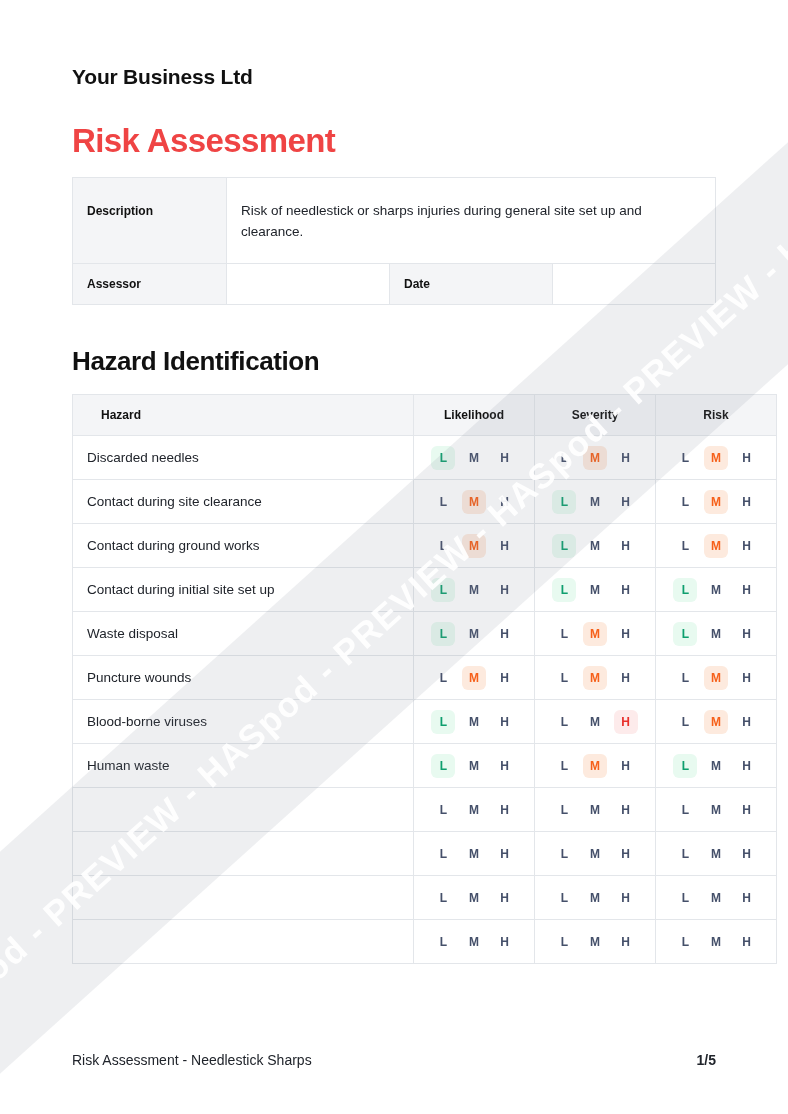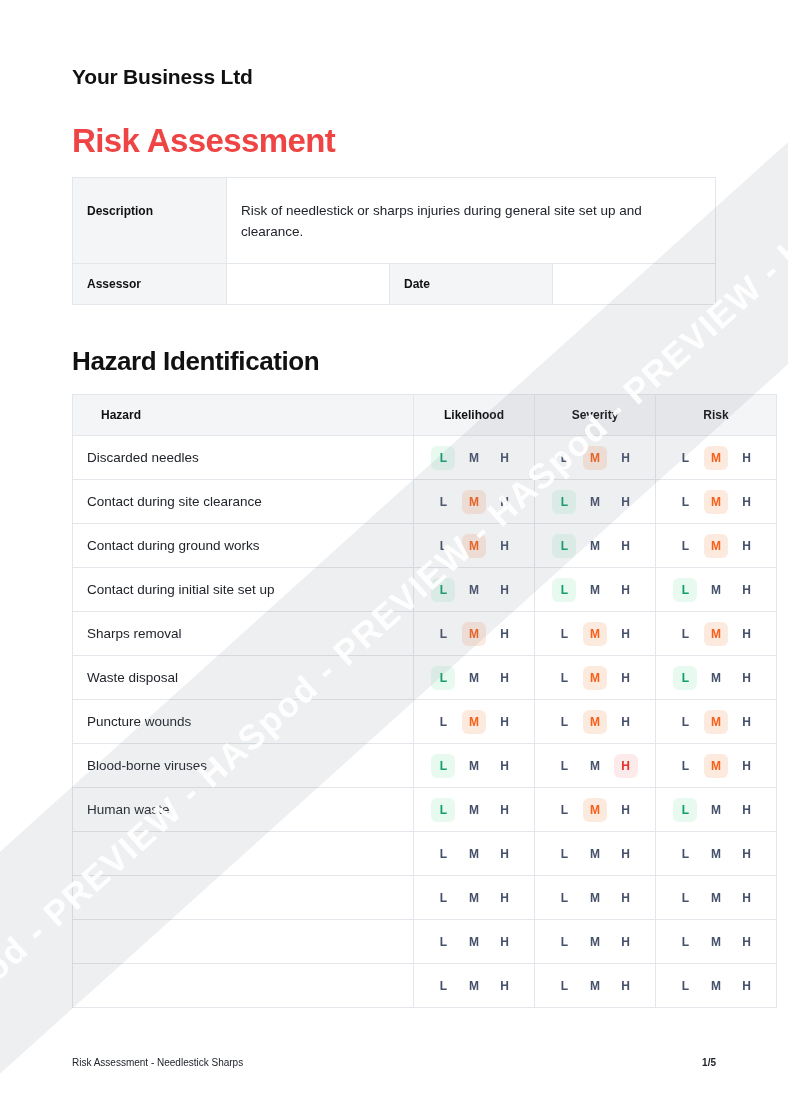--- a/index.html
+++ b/index.html
@@ -155,21 +155,21 @@
 
   
   .footer {
     position: absolute;
     left: 72px;
     right: 72px;
     bottom: 46px;
     display: flex;
     justify-content: space-between;
     align-items: baseline;
-    font-size: 10px;
+    font-size: 14px;
     color: #20242b;
   }
   .footer .page-num { font-weight: bold; }
 
   
   .watermark {
     position: absolute;
     top: 0; left: 0;
     width: 788px;
     height: 1114px;
@@ -329,44 +329,20 @@
           </td>
           <td class="scale">
             <div class="scale-wrap">
               <span class="chip sel-l">L</span>
               <span class="chip">M</span>
               <span class="chip">H</span>
             </div>
           </td>
         </tr>
         <tr>
-          <td class="hz-name">Sharps removal</td>
-          <td class="scale">
-            <div class="scale-wrap">
-              <span class="chip">L</span>
-              <span class="chip sel-m">M</span>
-              <span class="chip">H</span>
-            </div>
-          </td>
-          <td class="scale">
-            <div class="scale-wrap">
-              <span class="chip">L</span>
-              <span class="chip sel-m">M</span>
-              <span class="chip">H</span>
-            </div>
-          </td>
-          <td class="scale">
-            <div class="scale-wrap">
-              <span class="chip">L</span>
-              <span class="chip sel-m">M</span>
-              <span class="chip">H</span>
-            </div>
-          </td>
-        </tr>
-        <tr>
           <td class="hz-name">Waste disposal</td>
           <td class="scale">
             <div class="scale-wrap">
               <span class="chip sel-l">L</span>
               <span class="chip">M</span>
               <span class="chip">H</span>
             </div>
           </td>
           <td class="scale">
             <div class="scale-wrap">

